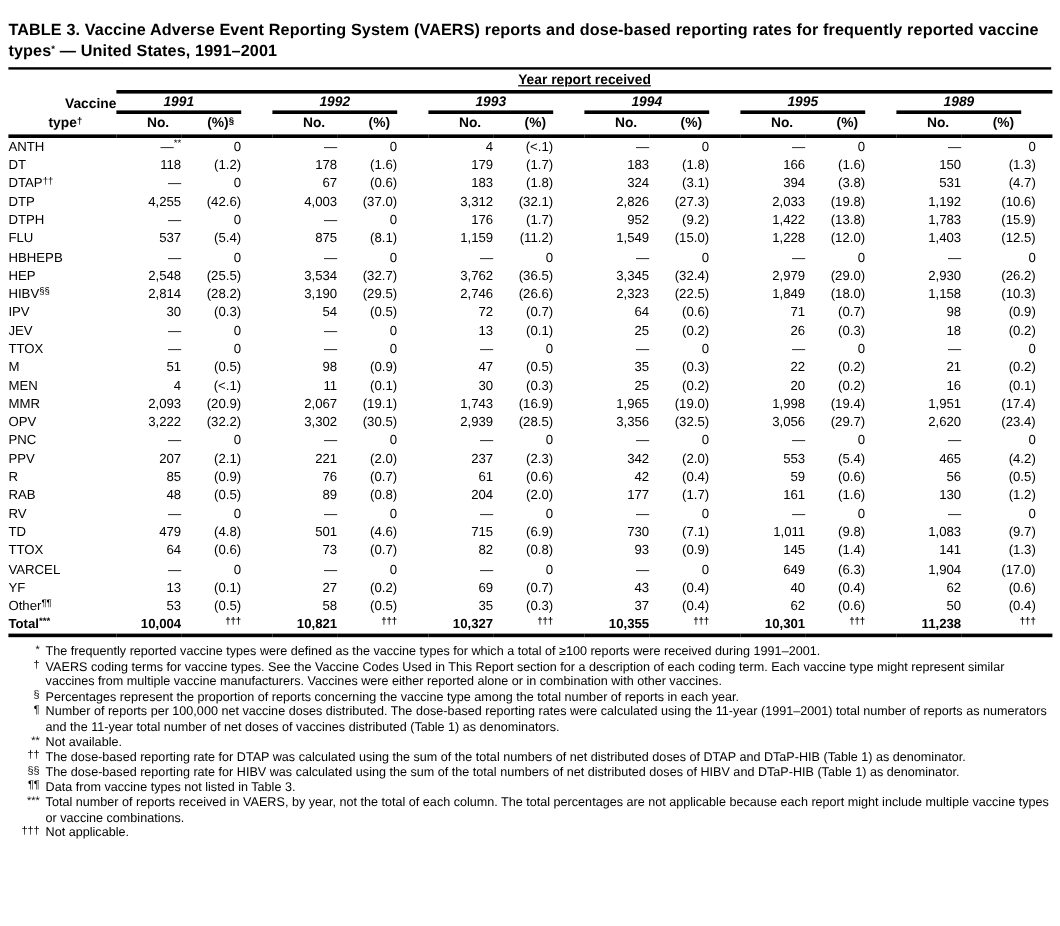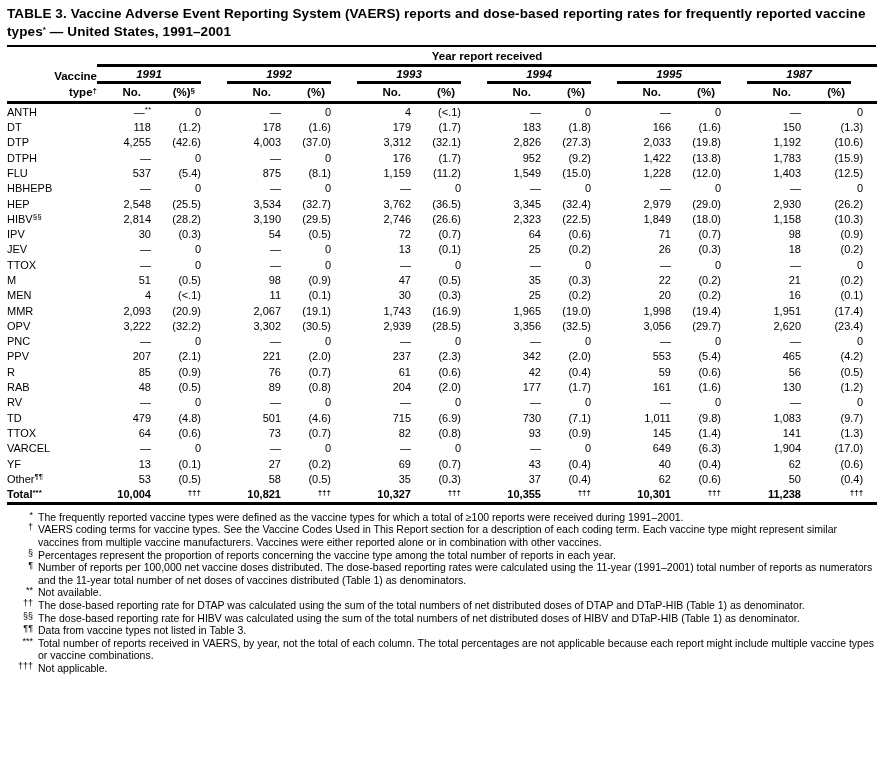--- a/index.html
+++ b/index.html
@@ -1,27 +1,27 @@
 <!DOCTYPE html>
 <html><head>
 <meta charset="utf-8">
 <style>
   html,body{margin:0;padding:0;background:#fff;color:#000;width:883px;height:772px;overflow:hidden;
     font-family:"Liberation Sans","DejaVu Sans",sans-serif;}
-  .page{padding:5px 7px 0 7px;width:869px;}
+  .page{padding:16px 7px 0 7px;width:869px;}
   .title{font-weight:bold;font-size:13.5px;line-height:1.3;letter-spacing:0.1px;
     border-bottom:2px solid #000;padding-bottom:5px;}
   sup{font-size:8px;line-height:0;vertical-align:baseline;position:relative;top:-3.5px;}
   table{border-collapse:collapse;table-layout:fixed;width:869px;margin-top:2px;}
   .c-vac{width:90px;}.c-no{width:54px;}.c-pct{width:76px;}
   thead th{font-weight:bold;font-size:11.5px;padding:0;vertical-align:bottom;}
-  .span-head{border-bottom:3px solid #000;text-align:center;padding:1px 0 2px 0;}
+  .span-head{border-bottom:3px solid #000;text-align:center;padding:1px 0 2px 0;text-decoration:underline;}
   th.vac-h{text-align:right;padding-bottom:2px;}
   th.year-h .yl{border-bottom:3px solid #000;margin-right:26px;text-align:center;padding:1px 0 1px 0;font-style:italic;}
-  th.sub-vac{text-align:right;border-bottom:3px solid #000;padding:2px 0 3px 5px;}
+  th.sub-vac{text-align:center;border-bottom:3px solid #000;padding:2px 0 3px 5px;}
   th.sub-no{text-align:right;border-bottom:3px solid #000;padding:2px 10px 3px 0;}
   th.sub-pct{text-align:right;border-bottom:3px solid #000;padding:2px 32px 3px 0;}
   tbody td{font-size:11px;height:15.3px;padding:0;white-space:nowrap;}
   td.vac{text-align:left;}
   td.no{text-align:right;}
   td.pct{text-align:right;padding-right:26px;}
   tr td.pct:last-child{padding-right:14px;}
   tr.total td{font-weight:bold;border-bottom:3px solid #000;}
   .footnotes{margin-top:6px;font-size:10.5px;line-height:1.2;}
   .fn{display:flex;}
@@ -69,21 +69,21 @@
         <th class="year-h" colspan="2">
             <div class="yl">1993</div>
           </th>
         <th class="year-h" colspan="2">
             <div class="yl">1994</div>
           </th>
         <th class="year-h" colspan="2">
             <div class="yl">1995</div>
           </th>
         <th class="year-h" colspan="2">
-            <div class="yl">1987</div>
+            <div class="yl">1989</div>
           </th>
       </tr>
       <tr>
         <th class="sub-vac">type<sup>†</sup></th>
         <th class="sub-no">No.</th>
         <th class="sub-pct">(%)<sup>§</sup></th>
         <th class="sub-no">No.</th>
         <th class="sub-pct">(%)</th>
         <th class="sub-no">No.</th>
         <th class="sub-pct">(%)</th>
@@ -120,20 +120,35 @@
           <td class="no">179</td>
           <td class="pct">(1.7)</td>
           <td class="no">183</td>
           <td class="pct">(1.8)</td>
           <td class="no">166</td>
           <td class="pct">(1.6)</td>
           <td class="no">150</td>
           <td class="pct">(1.3)</td>
         </tr>
         <tr>
+          <td class="vac">DTAP<sup>††</sup></td>
+          <td class="no">—</td>
+          <td class="pct">0</td>
+          <td class="no">67</td>
+          <td class="pct">(0.6)</td>
+          <td class="no">183</td>
+          <td class="pct">(1.8)</td>
+          <td class="no">324</td>
+          <td class="pct">(3.1)</td>
+          <td class="no">394</td>
+          <td class="pct">(3.8)</td>
+          <td class="no">531</td>
+          <td class="pct">(4.7)</td>
+        </tr>
+        <tr>
           <td class="vac">DTP</td>
           <td class="no">4,255</td>
           <td class="pct">(42.6)</td>
           <td class="no">4,003</td>
           <td class="pct">(37.0)</td>
           <td class="no">3,312</td>
           <td class="pct">(32.1)</td>
           <td class="no">2,826</td>
           <td class="pct">(27.3)</td>
           <td class="no">2,033</td>

